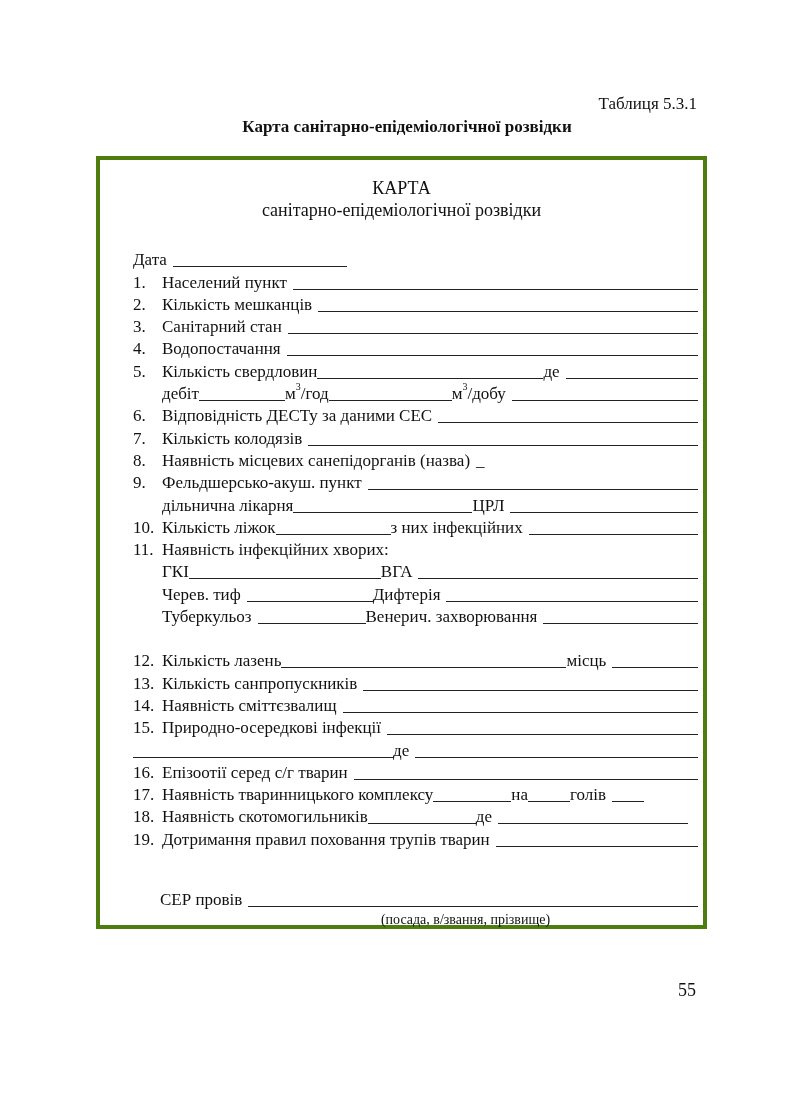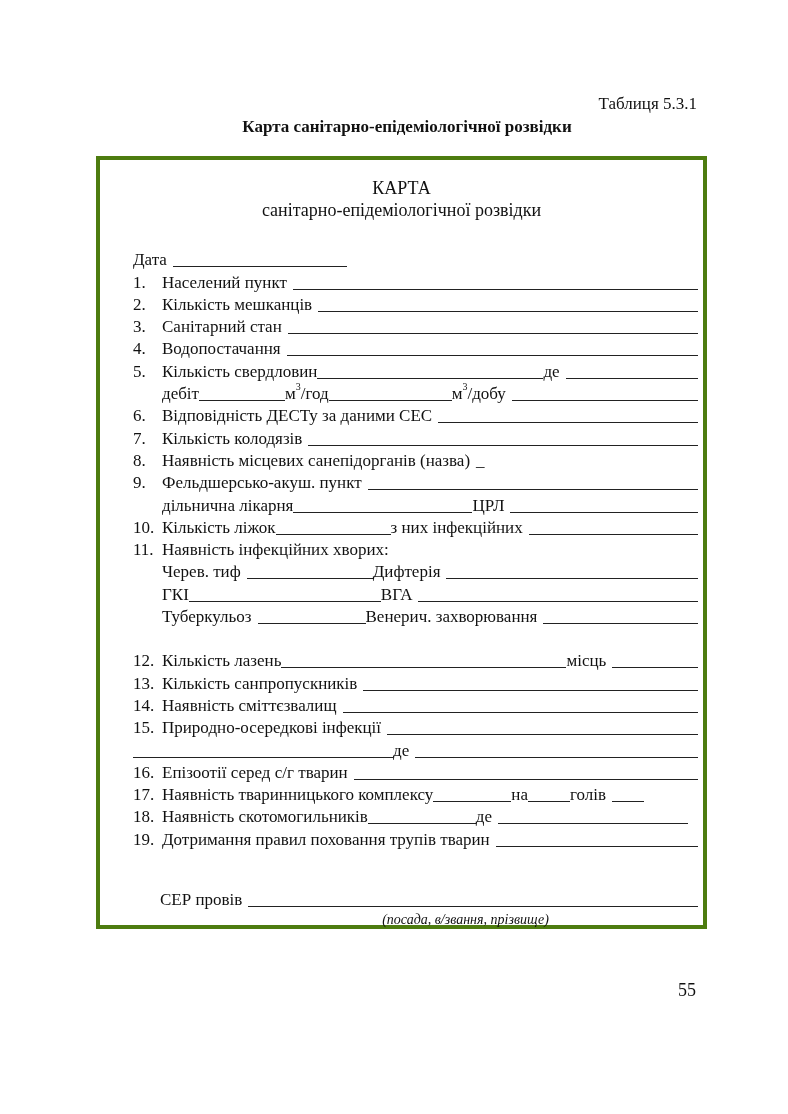--- a/index.html
+++ b/index.html
@@ -34,21 +34,21 @@
     .lbl { flex: 0 0 auto; }
     .line {
       border-bottom: 1px solid #222; height: 17px; margin-bottom: 3px; flex: 1 1 auto;
     }
     .line.fixed { flex: 0 0 auto; }
     .gap { width: 6px; flex: 0 0 auto; }
     sup { font-size: 10px; line-height: 0; position: relative; top: -2px; vertical-align: super; }
     .spacer { height: 22px; }
     .sig-row { display: flex; align-items: flex-end; height: 24px; padding-left: 57px; white-space: nowrap; margin-top: 12px; }
     .sig-caption {
-      text-align: center; font-style: italic; font-size: 14px; padding-left: 130px;
+      text-align: center; font-size: 14px; padding-left: 130px;
       padding-top: 2px;
     }
     .page-num { position: absolute; right: 92px; top: 980px; font-size: 18px; text-align: right; }
   </style>
 </head>
 <body>
 
 <div class="table-no">Таблиця 5.3.1</div>
 <div class="doc-title">Карта санітарно-епідеміологічної розвідки</div>
 
@@ -157,32 +157,32 @@
       <span class="gap"></span>
         <span class="line"></span>
     </div>
 
     <div class="row">
       <span class="num">11.</span>
       <span class="lbl">Наявність інфекційних хворих:</span>
     </div>
     <div class="row">
       <span class="indent"></span>
-      <span class="lbl">Черев. тиф</span>
-      <span class="gap"></span>
-      <span class="line fixed" style="width:126px"></span>
-      <span class="lbl">Дифтерія</span>
-      <span class="gap"></span>
-        <span class="line"></span>
-    </div>
-    <div class="row">
-      <span class="indent"></span>
       <span class="lbl">ГКІ</span>
       <span class="line fixed" style="width:192px"></span>
       <span class="lbl">ВГА</span>
+      <span class="gap"></span>
+        <span class="line"></span>
+    </div>
+    <div class="row">
+      <span class="indent"></span>
+      <span class="lbl">Черев. тиф</span>
+      <span class="gap"></span>
+      <span class="line fixed" style="width:126px"></span>
+      <span class="lbl">Дифтерія</span>
       <span class="gap"></span>
         <span class="line"></span>
     </div>
     <div class="row">
       <span class="indent"></span>
       <span class="lbl">Туберкульоз</span>
       <span class="gap"></span>
       <span class="line fixed" style="width:108px"></span>
       <span class="lbl">Венерич. захворювання</span>
       <span class="gap"></span>

